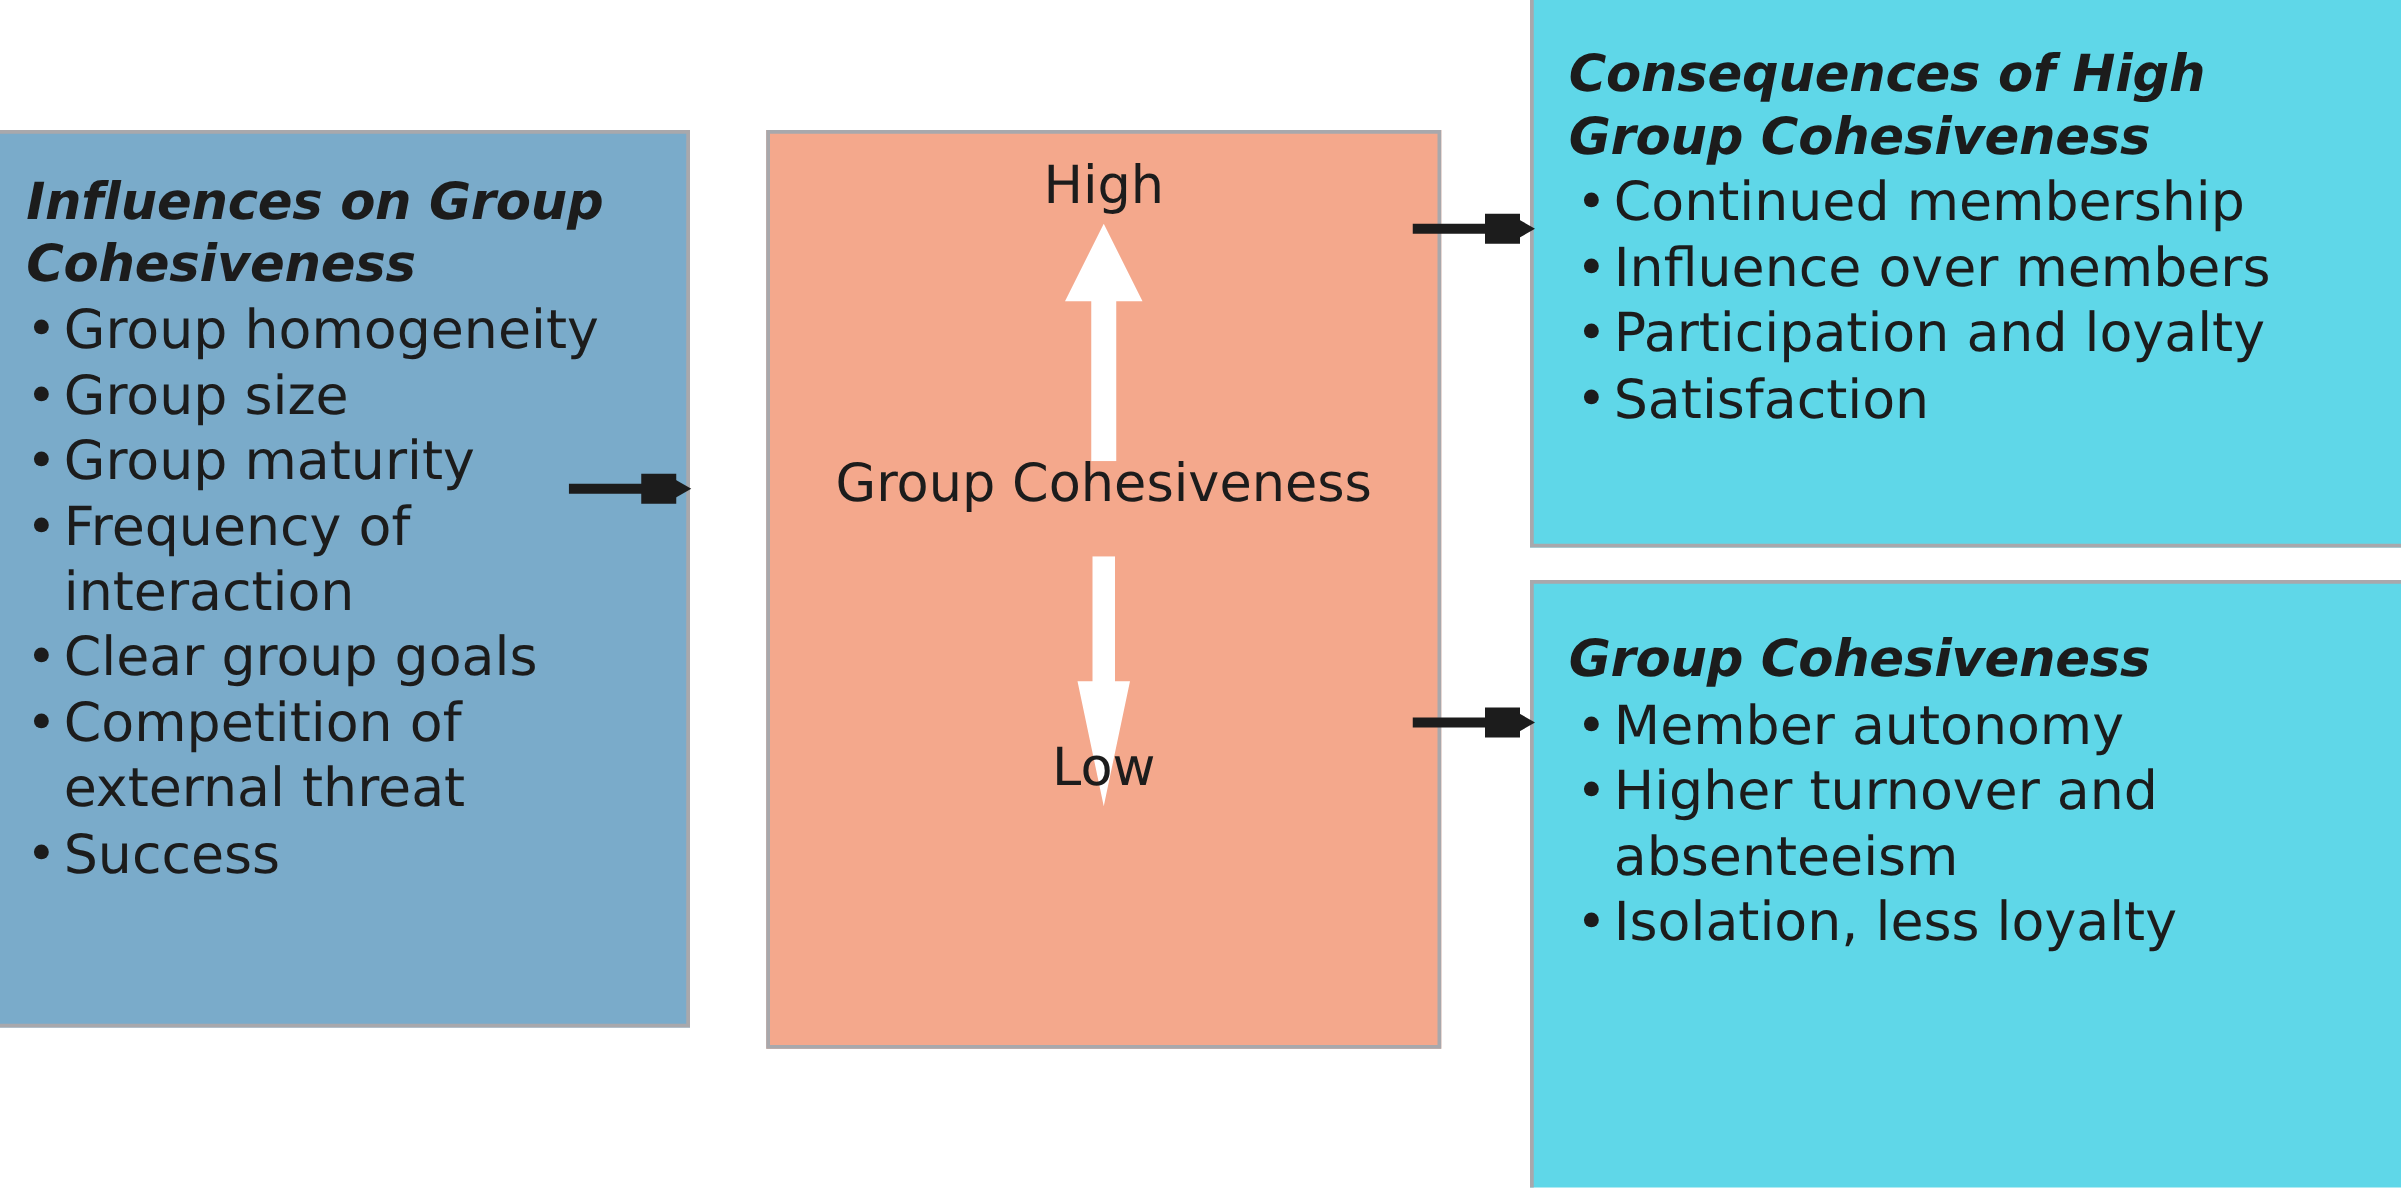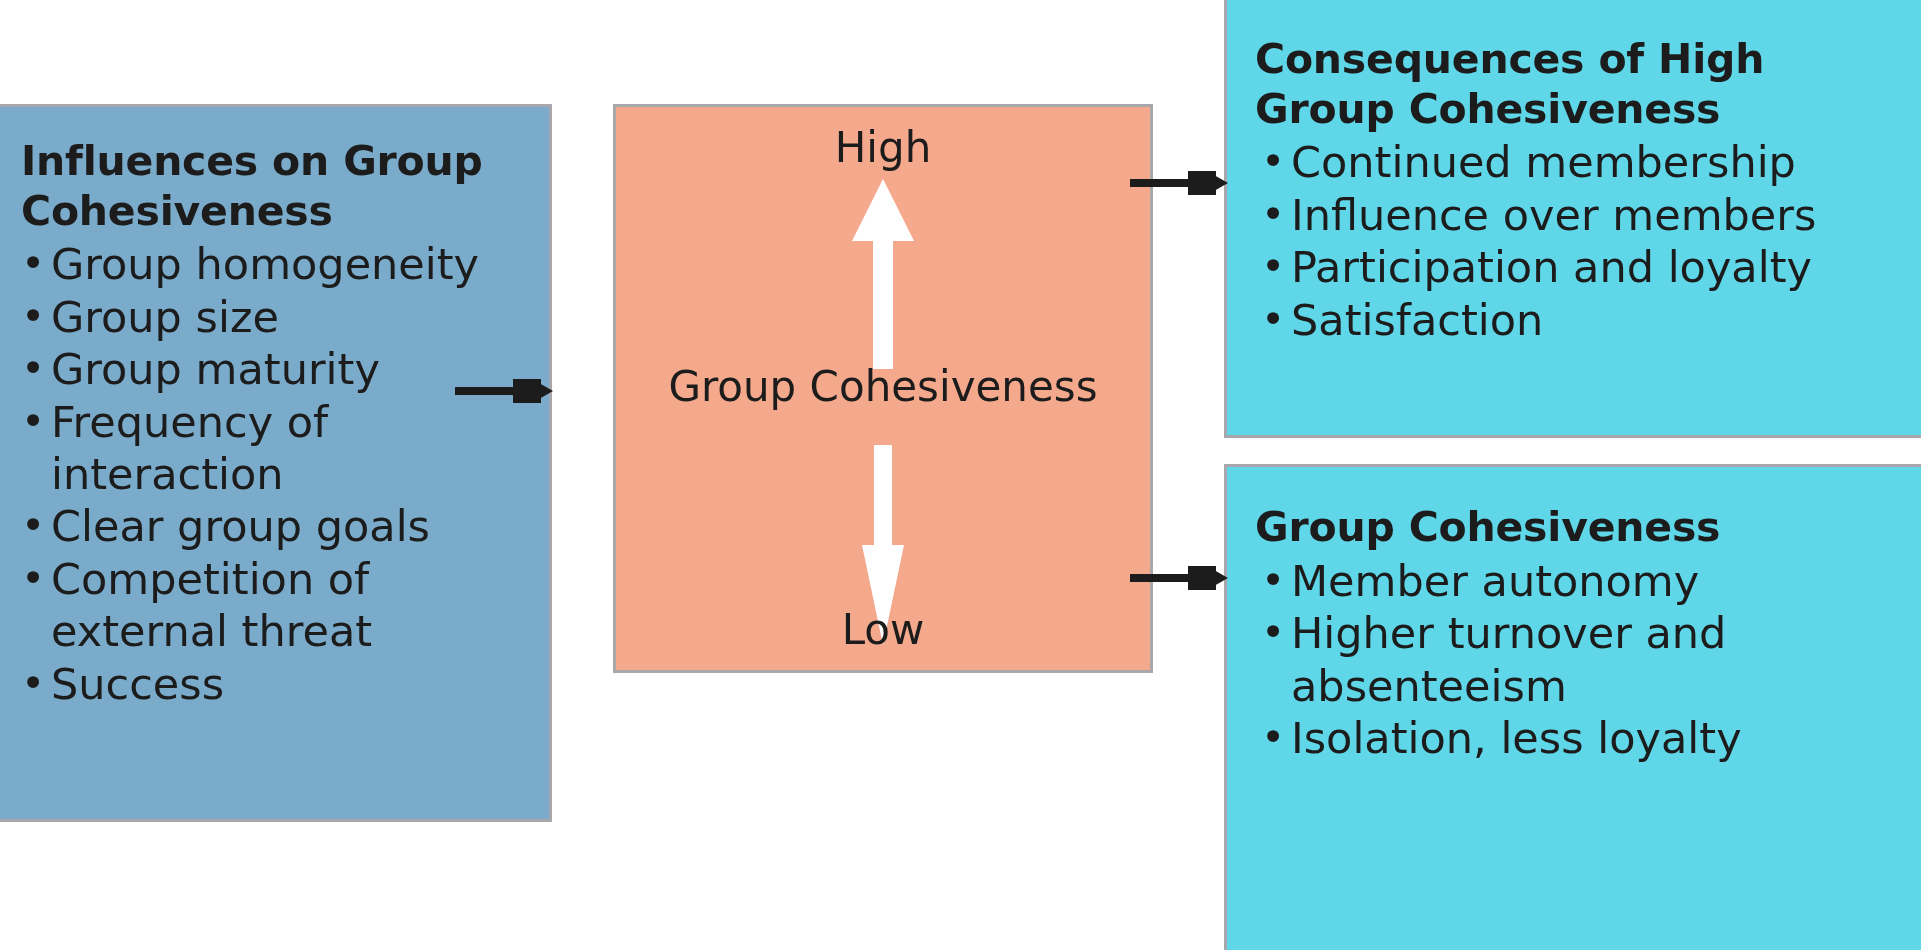--- a/index.html
+++ b/index.html
@@ -38,21 +38,21 @@
     height: 718px;
     background: #7aabca;
     padding: 30px 14px 0 14px;
   }
 
   
   .panel-center {
     left: 613px;
     top: 104px;
     width: 540px;
-    height: 569px;
+    height: 735px;
     background: #f4a88c;
   }
 
   
   .panel-high {
     left: 1224px;
     top: -4px;
     width: 705px;
     height: 442px;
     background: #5fd7e8;
@@ -63,20 +63,21 @@
     top: 464px;
     width: 705px;
     height: 490px;
     background: #5fd7e8;
     padding: 36px 18px 0 28px;
   }
 
   
   .panel-heading {
     font-weight: bold;
+    font-style: italic;
     font-size: 41px;
     line-height: 1.21;
     letter-spacing: -0.2px;
     margin: 0 0 2px 0;
     color: #1c1c1c;
   }
   .panel-influences .panel-heading {
     padding-left: 8px;
   }
 
@@ -110,21 +111,21 @@
   .center-label {
     position: absolute;
     left: 0;
     width: 100%;
     text-align: center;
     font-size: 42px;
     line-height: 1;
     color: #1c1c1c;
   }
   .center-label-high { top: 20px; }
-  .center-label-low  { top: 502px; }
+  .center-label-low  { top: 486px; }
   .center-label-mid  { top: 259px; font-size: 42px; }
 
   .scale-arrow {
     position: absolute;
     left: 50%;
     transform: translateX(-50%);
   }
   .scale-arrow-up   { top: 72px;  }
   .scale-arrow-down { top: 338px; }
 

